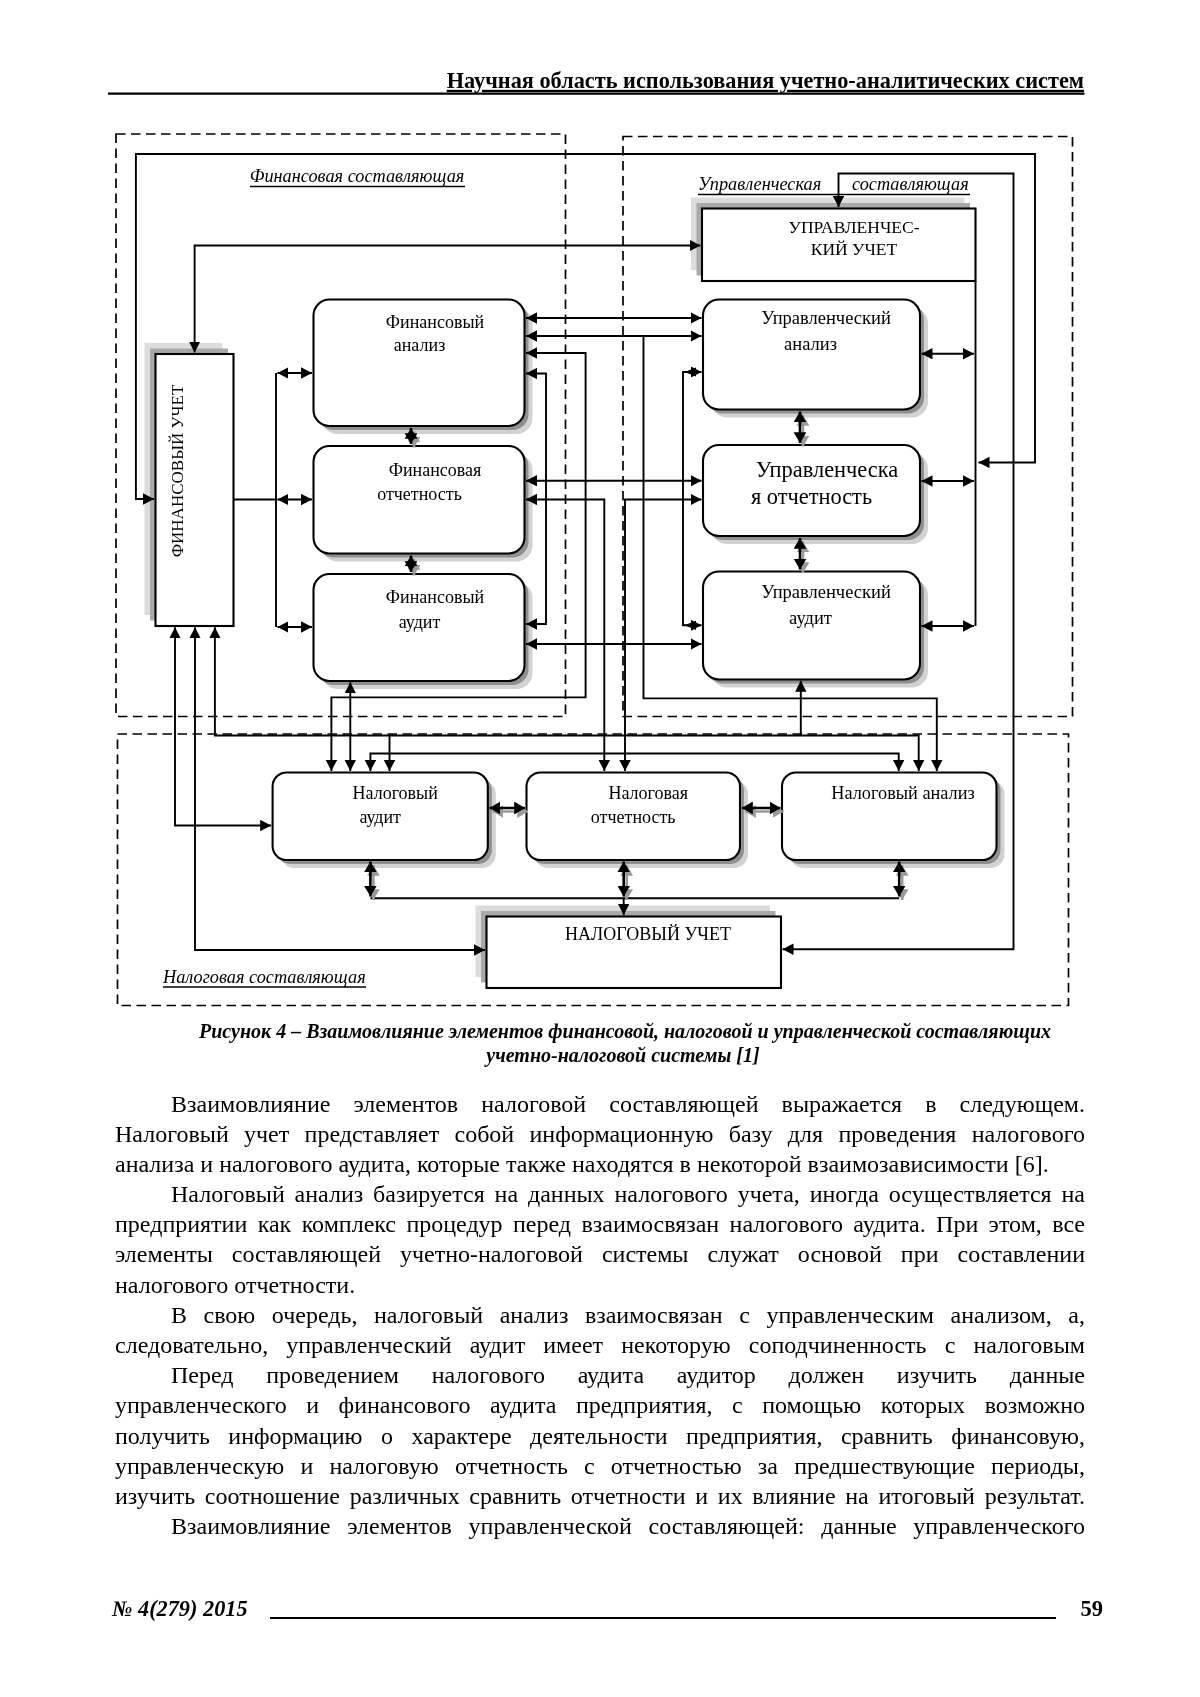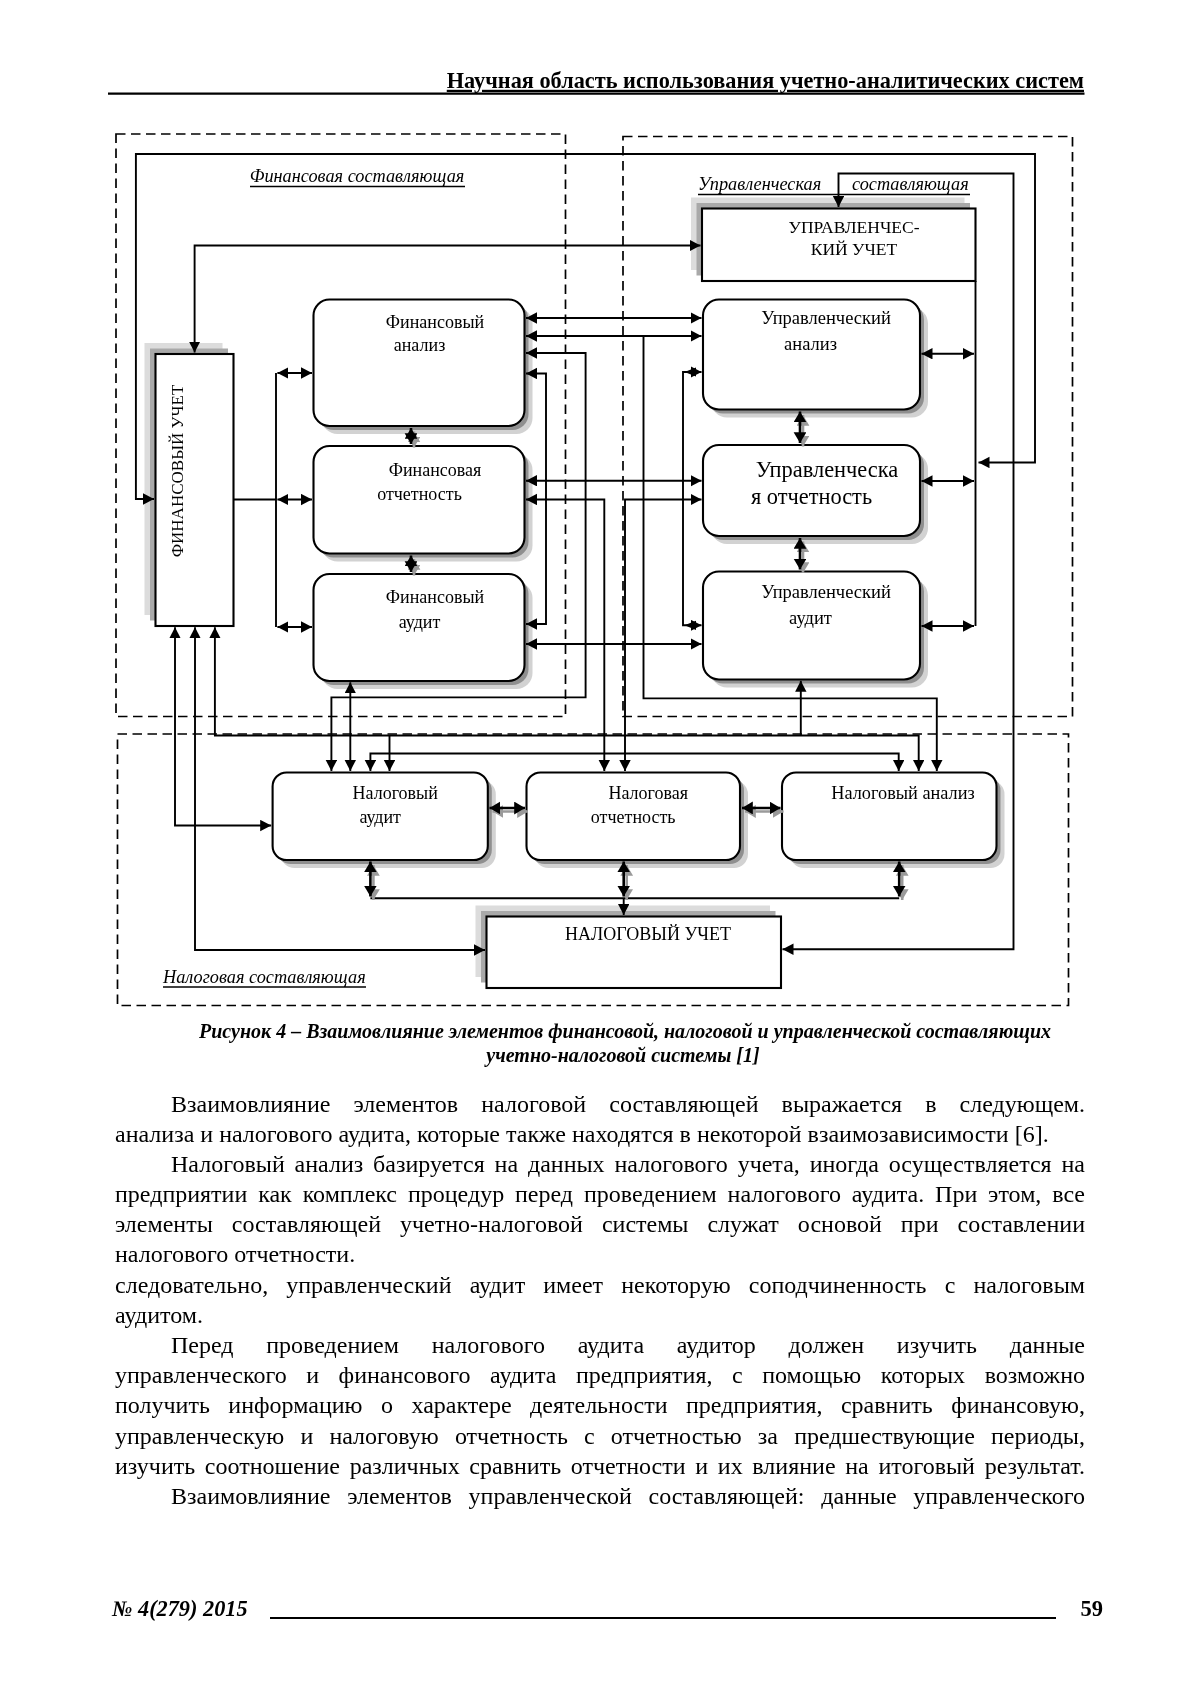--- a/index.html
+++ b/index.html
@@ -156,27 +156,28 @@
       <text x="1084" y="87.8" text-anchor="end" style="font-size:22.3px;" font-weight="bold" text-decoration="underline">Научная область использования учетно-аналитических систем</text>
       <path d="M108,93.7 H1084.5" fill="none" stroke="#000" stroke-width="2.2"></path>
       <text x="625.0" y="1037.5" text-anchor="middle" style="font-size:20px;font-style:italic;" font-weight="bold">Рисунок 4 – Взаимовлияние элементов финансовой, налоговой и управленческой составляющих</text>
       <text x="623.0" y="1061.5" text-anchor="middle" style="font-size:20px;font-style:italic;" font-weight="bold">учетно-налоговой системы [1]</text>
       <text x="112" y="1616" style="font-size:22.3px;font-style:italic;" font-weight="bold">№ 4(279) 2015</text>
       <path d="M270,1618 H1056" fill="none" stroke="#000" stroke-width="2"></path>
       <text x="1103" y="1616" text-anchor="end" style="font-size:22.5px;" font-weight="bold">59</text>
     </svg>
   <div id="body">
     <div class="ln j in">Взаимовлияние элементов налоговой составляющей выражается в следующем.</div>
+    <div class="ln j">Налоговый учет представляет собой информационную базу для проведения налогового</div>
     <div class="ln">анализа и налогового аудита, которые также находятся в некоторой взаимозависимости [6].</div>
     <div class="ln j in">Налоговый анализ базируется на данных налогового учета, иногда осуществляется на</div>
-    <div class="ln j">предприятии как комплекс процедур перед проведением налогового аудита. При этом, все</div>
+    <div class="ln j">предприятии как комплекс процедур перед взаимосвязан налогового аудита. При этом, все</div>
     <div class="ln j">элементы составляющей учетно-налоговой системы служат основой при составлении</div>
     <div class="ln">налогового отчетности.</div>
+    <div class="ln j in">В свою очередь, налоговый анализ взаимосвязан с управленческим анализом, а,</div>
     <div class="ln j">следовательно, управленческий аудит имеет некоторую соподчиненность с налоговым</div>
-    <div class="ln">аудитом.</div>
     <div class="ln j in">Перед проведением налогового аудита аудитор должен изучить данные</div>
     <div class="ln j">управленческого и финансового аудита предприятия, с помощью которых возможно</div>
     <div class="ln j">получить информацию о характере деятельности предприятия, сравнить финансовую,</div>
     <div class="ln j">управленческую и налоговую отчетность с отчетностью за предшествующие периоды,</div>
     <div class="ln j">изучить соотношение различных сравнить отчетности и их влияние на итоговый результат.</div>
     <div class="ln j in">Взаимовлияние элементов управленческой составляющей: данные управленческого</div>
   </div>
 </div>
 
 </body></html>

